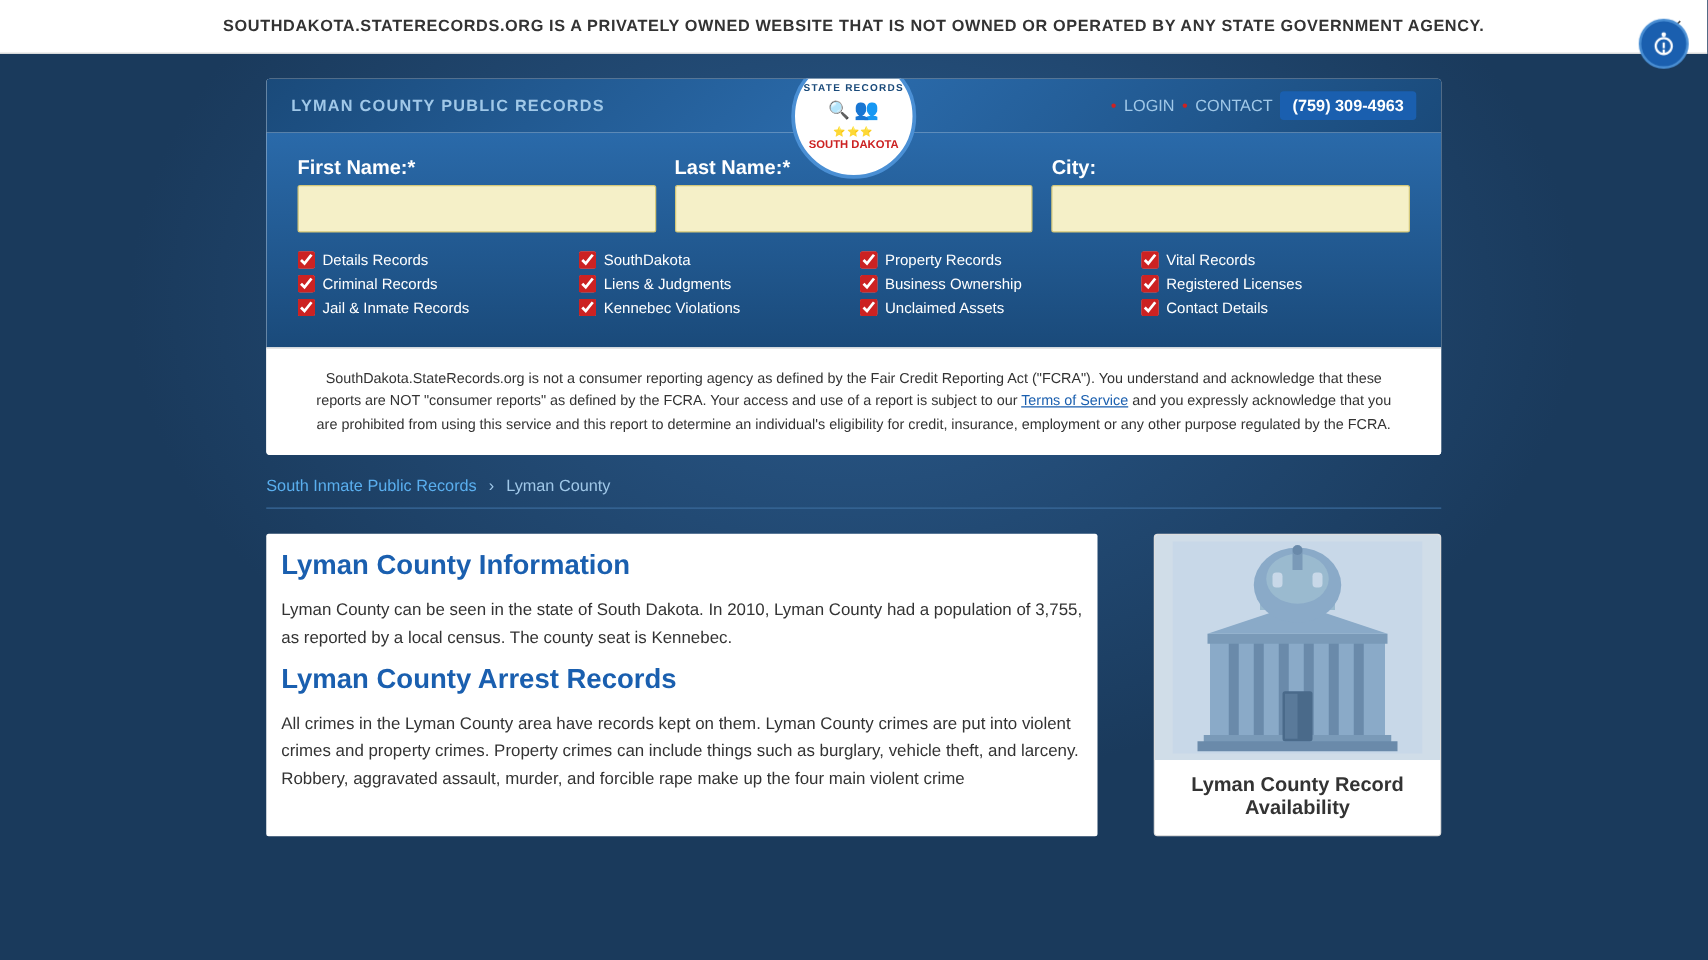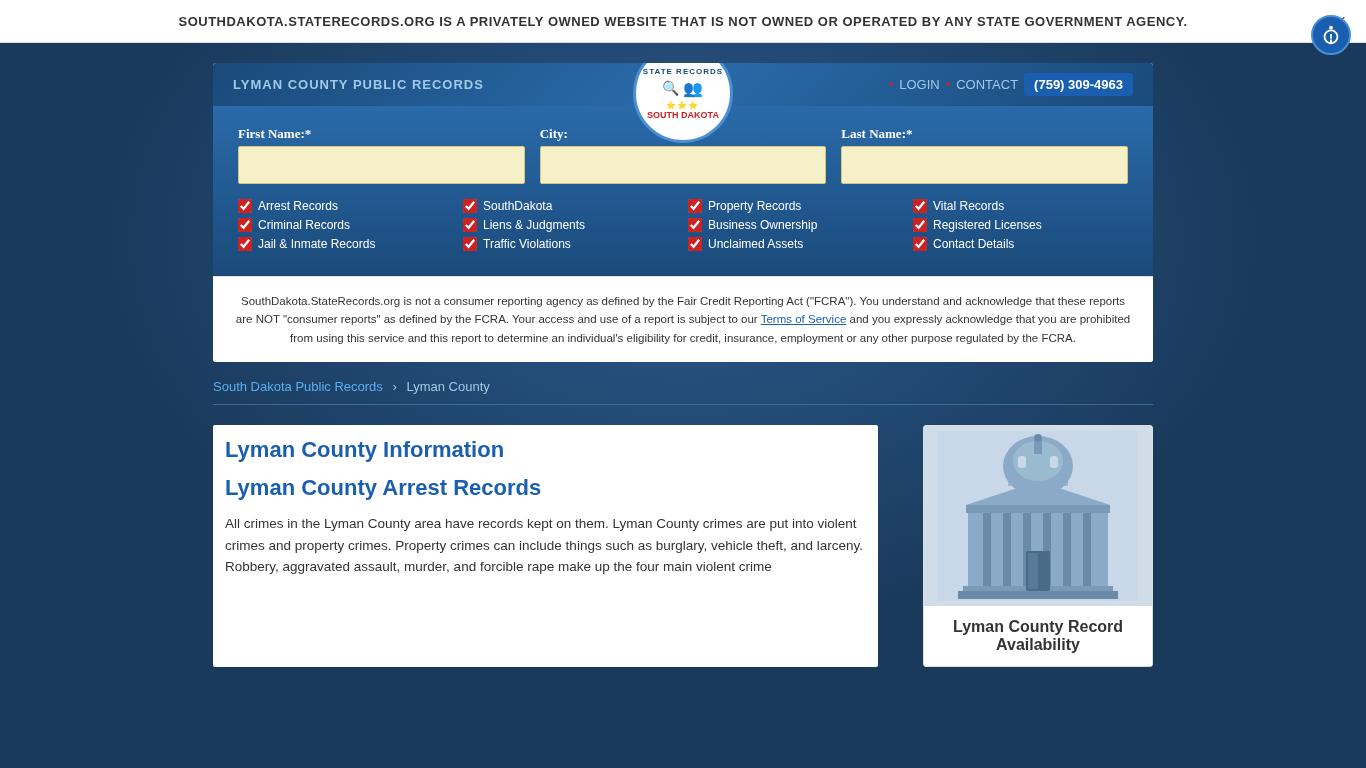--- a/index.html
+++ b/index.html
@@ -136,23 +136,22 @@
       align-items: flex-end;
     }
     .field-group {
       display: flex;
       flex-direction: column;
       gap: 4px;
     }
     .field-group.wide { flex: 1; }
     .field-label {
       color: white;
-      font-size: 13px;
+      font-size: 16px;
       font-weight: bold;
-      font-family: Liberation Serif, serif;
     }
     .field-input {
       background: #f5f0c8;
       border: 1px solid #d4c87a;
       padding: 8px 10px;
       font-size: 14px;
       border-radius: 2px;
       width: 100%;
       height: 38px;
     }
@@ -185,21 +184,21 @@
     }
     .checkbox-item input[type="checkbox"] {
       width: 14px;
       height: 14px;
       accent-color: #cc2222;
     }
 
     
     .disclaimer {
       background: white;
-      padding: 15px 20px;
+      padding: 15px 40px;
       text-align: center;
       font-size: 11.5px;
       color: #333;
       line-height: 1.6;
       border-top: 1px solid #ddd;
     }
     .disclaimer a { color: #1a5faf; }
 
     
     .breadcrumb-bar {
@@ -318,33 +317,33 @@
       </div>
     </div>
 
     <div class="search-section">
       <div class="search-fields">
         <div class="field-group wide">
           <label class="field-label">First Name:*</label>
           <input type="text" class="field-input" style="">
         </div>
         <div class="field-group wide">
+          <label class="field-label">Last Name:*</label>
+          <input type="text" class="field-input" style="">
+        </div>
+        <div class="field-group wide">
           <label class="field-label">City:</label>
           <input type="text" class="field-input" style="">
         </div>
-        <div class="field-group wide">
-          <label class="field-label">Last Name:*</label>
-          <input type="text" class="field-input" style="">
-        </div>
       </div>
 
       <div class="checkboxes-grid" id="checkboxes-container">
       <div class="checkbox-item">
             <input type="checkbox" checked="" style="">
-            <span>Arrest Records</span>
+            <span>Details Records</span>
           </div>
           <div class="checkbox-item">
             <input type="checkbox" checked="" style="">
             <span>SouthDakota</span>
           </div>
           <div class="checkbox-item">
             <input type="checkbox" checked="" style="">
             <span>Property Records</span>
           </div>
           <div class="checkbox-item">
@@ -366,48 +365,49 @@
           <div class="checkbox-item">
             <input type="checkbox" checked="" style="">
             <span>Registered Licenses</span>
           </div>
           <div class="checkbox-item">
             <input type="checkbox" checked="" style="">
             <span>Jail &amp; Inmate Records</span>
           </div>
           <div class="checkbox-item">
             <input type="checkbox" checked="" style="">
-            <span>Traffic Violations</span>
+            <span>Kennebec Violations</span>
           </div>
           <div class="checkbox-item">
             <input type="checkbox" checked="" style="">
             <span>Unclaimed Assets</span>
           </div>
           <div class="checkbox-item">
             <input type="checkbox" checked="" style="">
             <span>Contact Details</span>
           </div>
         </div>
     </div>
 
     <div class="disclaimer">
       <span>SouthDakota.StateRecords.org is not a consumer reporting agency as defined by the Fair Credit Reporting Act ("FCRA"). You understand and acknowledge that these reports are NOT "consumer reports" as defined by the FCRA. Your access and use of a report is subject to our </span><a href="#">Terms of Service</a><span> and you expressly acknowledge that you are prohibited from using this service and this report to determine an individual's eligibility for credit, insurance, employment or any other purpose regulated by the FCRA.</span>
     </div>
   </div>
 
   <div class="breadcrumb-bar">
-    <a href="#">South Dakota Public Records</a>
+    <a href="#">South Inmate Public Records</a>
     <span class="sep">›</span>
     <span class="current">Lyman County</span>
   </div>
 
   <div class="content-area">
     <div class="content-main">
 
       <h2 class="section-title">Lyman County Information</h2>
+      <p class="content-text">Lyman County can be seen in the state of South Dakota. In 2010, Lyman County had a population of 3,755, as reported by a local census. The county seat is Kennebec.</p>
 
       <h2 class="section-title">Lyman County Arrest Records</h2>
       <p class="content-text">All crimes in the Lyman County area have records kept on them. Lyman County crimes are put into violent crimes and property crimes. Property crimes can include things such as burglary, vehicle theft, and larceny. Robbery, aggravated assault, murder, and forcible rape make up the four main violent crime</p>
     </div>
 
     <div class="content-sidebar">
       <div class="sidebar-card">
         <div class="building-illustration">
           <svg class="building-svg" viewBox="0 0 200 170">
 

